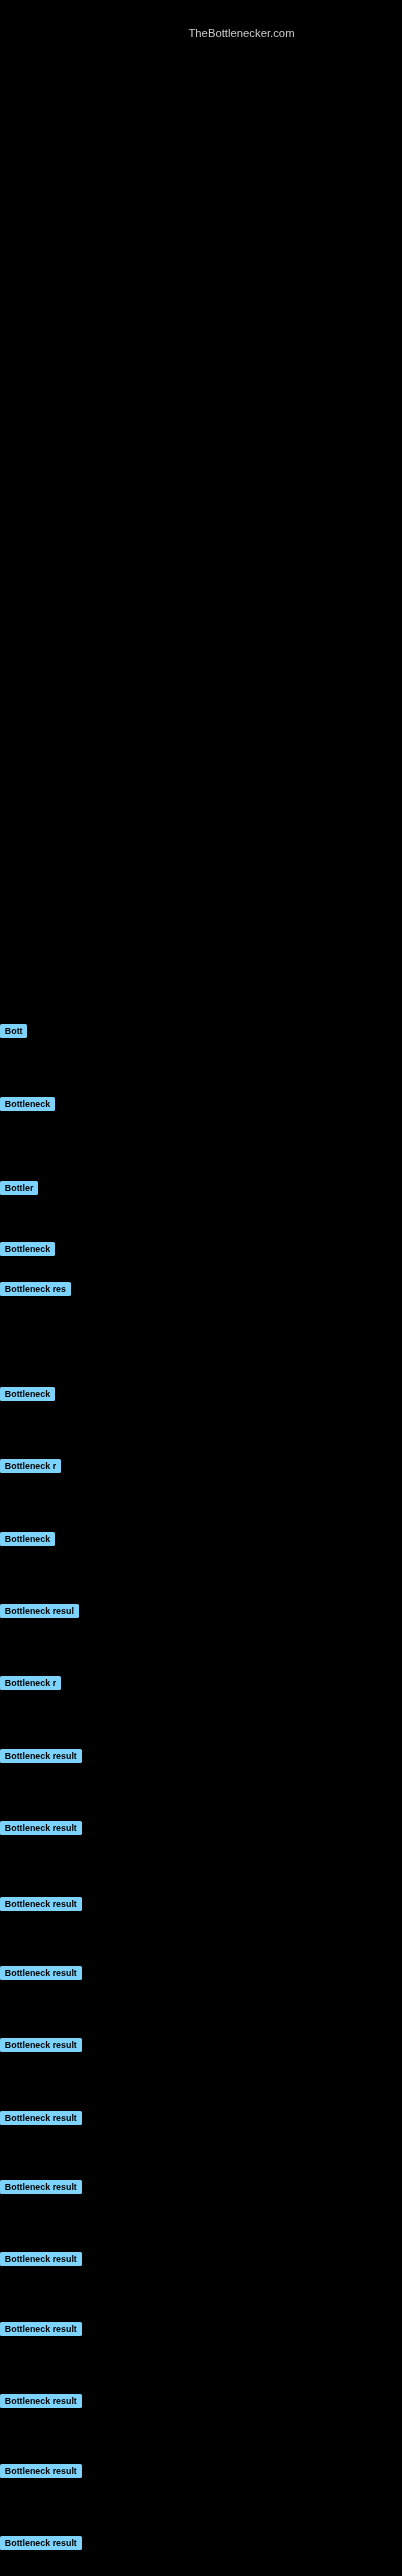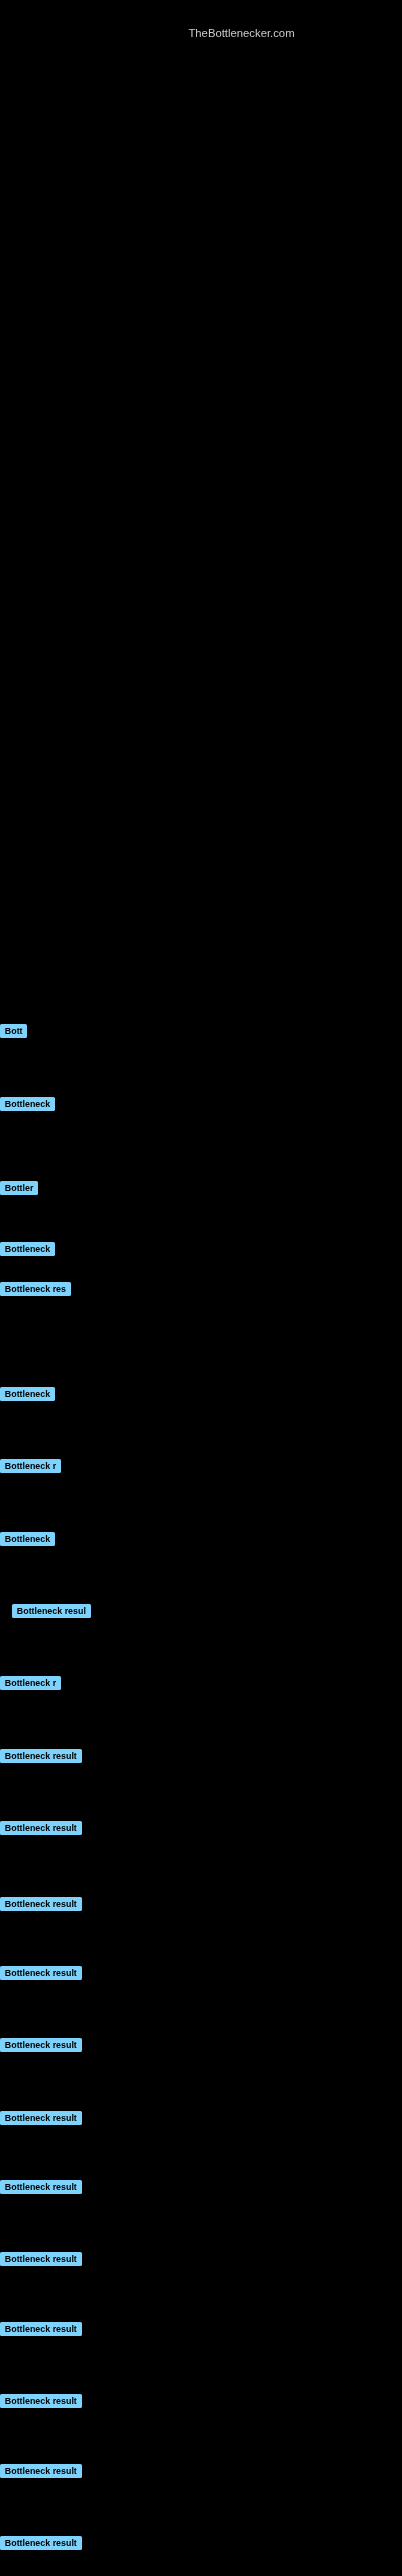--- a/index.html
+++ b/index.html
@@ -52,21 +52,21 @@
 
 <div id="results-container">
     <div class="result-item" style="top: 1022px; left: 0px;"><span class="bottleneck-label">Bott</span></div>
     <div class="result-item" style="top: 1095px; left: 0px;"><span class="bottleneck-label">Bottleneck</span></div>
     <div class="result-item" style="top: 1167px; left: 0px; margin-top: 12px;"><span class="bottleneck-label">Bottler</span></div>
     <div class="result-item" style="top: 1240px; left: 0px;"><span class="bottleneck-label">Bottleneck</span></div>
     <div class="result-item" style="top: 1280px; left: 0px;"><span class="bottleneck-label">Bottleneck res</span></div>
     <div class="result-item" style="top: 1385px; left: 0px;"><span class="bottleneck-label">Bottleneck</span></div>
     <div class="result-item" style="top: 1457px; left: 0px;"><span class="bottleneck-label">Bottleneck r</span></div>
     <div class="result-item" style="top: 1530px; left: 0px;"><span class="bottleneck-label">Bottleneck</span></div>
-    <div class="result-item" style="top: 1602px; left: 12px; text-align: center;"><span class="bottleneck-label">Bottleneck resul</span></div>
+    <div class="result-item" style="top: 1602px; left: 0px; text-align: center;"><span class="bottleneck-label">Bottleneck resul</span></div>
     <div class="result-item" style="top: 1674px; left: 0px;"><span class="bottleneck-label">Bottleneck r</span></div>
     <div class="result-item" style="top: 1747px; left: 0px;"><span class="bottleneck-label">Bottleneck result</span></div>
     <div class="result-item" style="top: 1819px; left: 0px;"><span class="bottleneck-label">Bottleneck result</span></div>
     <div class="result-item" style="top: 1895px; left: 0px;"><span class="bottleneck-label">Bottleneck result</span></div>
     <div class="result-item" style="top: 1964px; left: 0px;"><span class="bottleneck-label">Bottleneck result</span></div>
     <div class="result-item" style="top: 2036px; left: 0px;"><span class="bottleneck-label">Bottleneck result</span></div>
     <div class="result-item" style="top: 2109px; left: 0px;"><span class="bottleneck-label">Bottleneck result</span></div>
     <div class="result-item" style="top: 2178px; left: 0px;"><span class="bottleneck-label">Bottleneck result</span></div>
     <div class="result-item" style="top: 2250px; left: 0px;"><span class="bottleneck-label">Bottleneck result</span></div>
     <div class="result-item" style="top: 2320px; left: 0px;"><span class="bottleneck-label">Bottleneck result</span></div>

